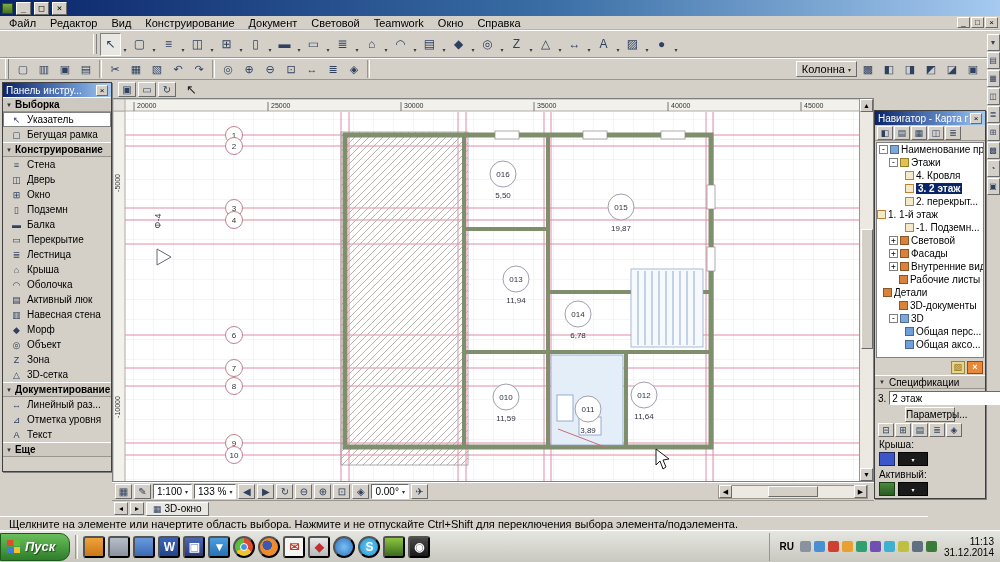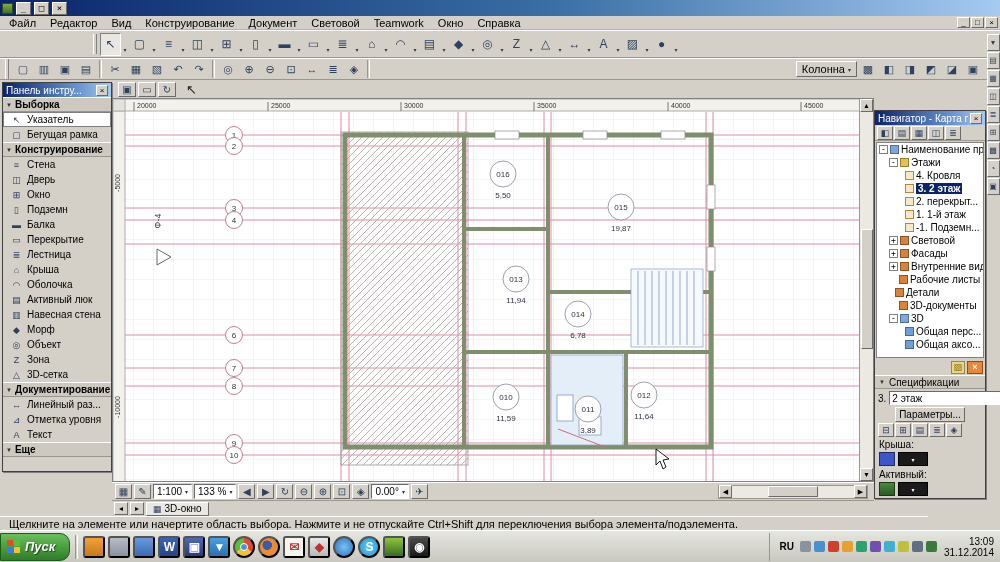--- a/index.html
+++ b/index.html
@@ -71,21 +71,21 @@
   .tico{width:9px;height:9px;flex:none;border:1px solid rgba(0,0,0,.35)}
   .tlabel{overflow:hidden}
   .trow.sel .tlabel{background:#0a246a;color:#fff;padding:0 2px;font-weight:bold}
   .nav-close-row{height:16px;display:flex;align-items:center;justify-content:flex-end;gap:2px;padding-right:2px}
   .xbtn{width:16px;height:13px;background:#e8893a;border:1px solid #9a4a10;color:#fff;font-size:9px;line-height:11px;text-align:center;font-weight:bold}
   .ybtn{width:14px;height:13px;font-size:9px;line-height:11px;text-align:center;color:#8a6a10;background:#e8d48a;border:1px solid #9a8a40}
   .spec-head{height:14px;display:flex;align-items:center;gap:4px;padding-left:4px;font-size:10px;border-top:1px solid #fff;border-bottom:1px solid #9a968e;background:#cdc9c1}
   .spec-row{height:18px;display:flex;align-items:center;gap:3px;padding:0 3px}
   .spec-prefix{font-size:10px}
   .spec-field{flex:1;height:14px;font-size:10px;border:1px solid;border-color:#6a6a6a #fff #fff #6a6a6a;background:#fff;padding:0 2px;font-family:"Liberation Sans",sans-serif}
-  .params{height:15px;width:70px;margin:0 auto;font-size:10px;line-height:13px;text-align:center;display:block}
+  .params{height:15px;width:50px;margin:0 auto;font-size:10px;line-height:13px;text-align:center;display:block}
   .spec-icons{height:16px;display:flex;align-items:center;gap:1px;padding-left:3px}
   .lab{height:12px;font-size:10px;padding-left:4px;display:flex;align-items:center}
   .swatchrow{height:18px;display:flex;align-items:center;gap:3px;padding-left:4px}
   .sw-blue{width:16px;height:14px;background:#3a56c8;border:1px solid #202a60}
   .sw-dark{width:30px;height:14px;background:#1a1a1a;border:1px solid #000;color:#fff;font-size:6px;display:flex;align-items:center;justify-content:center}
   .sw-green{width:16px;height:14px;background:linear-gradient(#4a8a3a,#2a5a22);border:1px solid #1a3a14}
   
   .rightstrip{right:0;top:34px;width:14px;display:flex;flex-direction:column;gap:1px;align-items:center}
   .rsbtn{width:13px;height:17px;font-size:8px;line-height:15px;text-align:center;color:#2e4160}
   
@@ -626,21 +626,21 @@
           <span class="tlabel">4. Кровля</span>
         </div>
       <div class="trow sel" style="padding-left:28px">
           <span class="tico" style="background:#f4e9c8;border-color:#c08030"></span>
           <span class="tlabel">3. 2 этаж</span>
         </div>
       <div class="trow" style="padding-left:28px">
           <span class="tico" style="background:#f4e9c8;border-color:#c08030"></span>
           <span class="tlabel">2. перекрыт...</span>
         </div>
-      <div class="trow" style="padding-left:28px">
+      <div class="trow" style="">
           <span class="tico" style="background:#f4e9c8;border-color:#c08030"></span>
           <span class="tlabel">1. 1-й этаж</span>
         </div>
       <div class="trow" style="padding-left:28px">
           <span class="tico" style="background:#f4e9c8;border-color:#c08030"></span>
           <span class="tlabel">-1. Подземн...</span>
         </div>
       <div class="trow" style="padding-left:12px">
           <span class="ttog">+</span>
           <span class="tico" style="background:#d9823b"></span>
@@ -653,21 +653,21 @@
         </div>
       <div class="trow" style="padding-left:12px">
           <span class="ttog">+</span>
           <span class="tico" style="background:#d9823b"></span>
           <span class="tlabel">Внутренние вид...</span>
         </div>
       <div class="trow" style="padding-left:22px">
           <span class="tico" style="background:#d9823b"></span>
           <span class="tlabel">Рабочие листы</span>
         </div>
-      <div class="trow" style="padding-left:18px">
+      <div class="trow" style="padding-left:6px">
           <span class="tico" style="background:#d9823b"></span>
           <span class="tlabel">Детали</span>
         </div>
       <div class="trow" style="padding-left:22px">
           <span class="tico" style="background:#d9823b"></span>
           <span class="tlabel">3D-документы</span>
         </div>
       <div class="trow" style="padding-left:12px">
           <span class="ttog">-</span>
           <span class="tico" style="background:#7ea7dd"></span>
@@ -773,17 +773,17 @@
     <span class="tico2" style="background:#4a90d0"></span>
     <span class="tico2" style="background:#d04030"></span>
     <span class="tico2" style="background:#e8a030"></span>
     <span class="tico2" style="background:#30a070"></span>
     <span class="tico2" style="background:#7050b0"></span>
     <span class="tico2" style="background:#40b0d0"></span>
     <span class="tico2" style="background:#c0c040"></span>
     <span class="tico2" style="background:#607080"></span>
     <span class="tico2" style="background:#3a7a3a"></span>
     <div class="clock">
-      <div>13:09</div>
+      <div>11:13</div>
       <div>31.12.2014</div>
     </div>
   </div>
 </div>
 
 </body></html>

